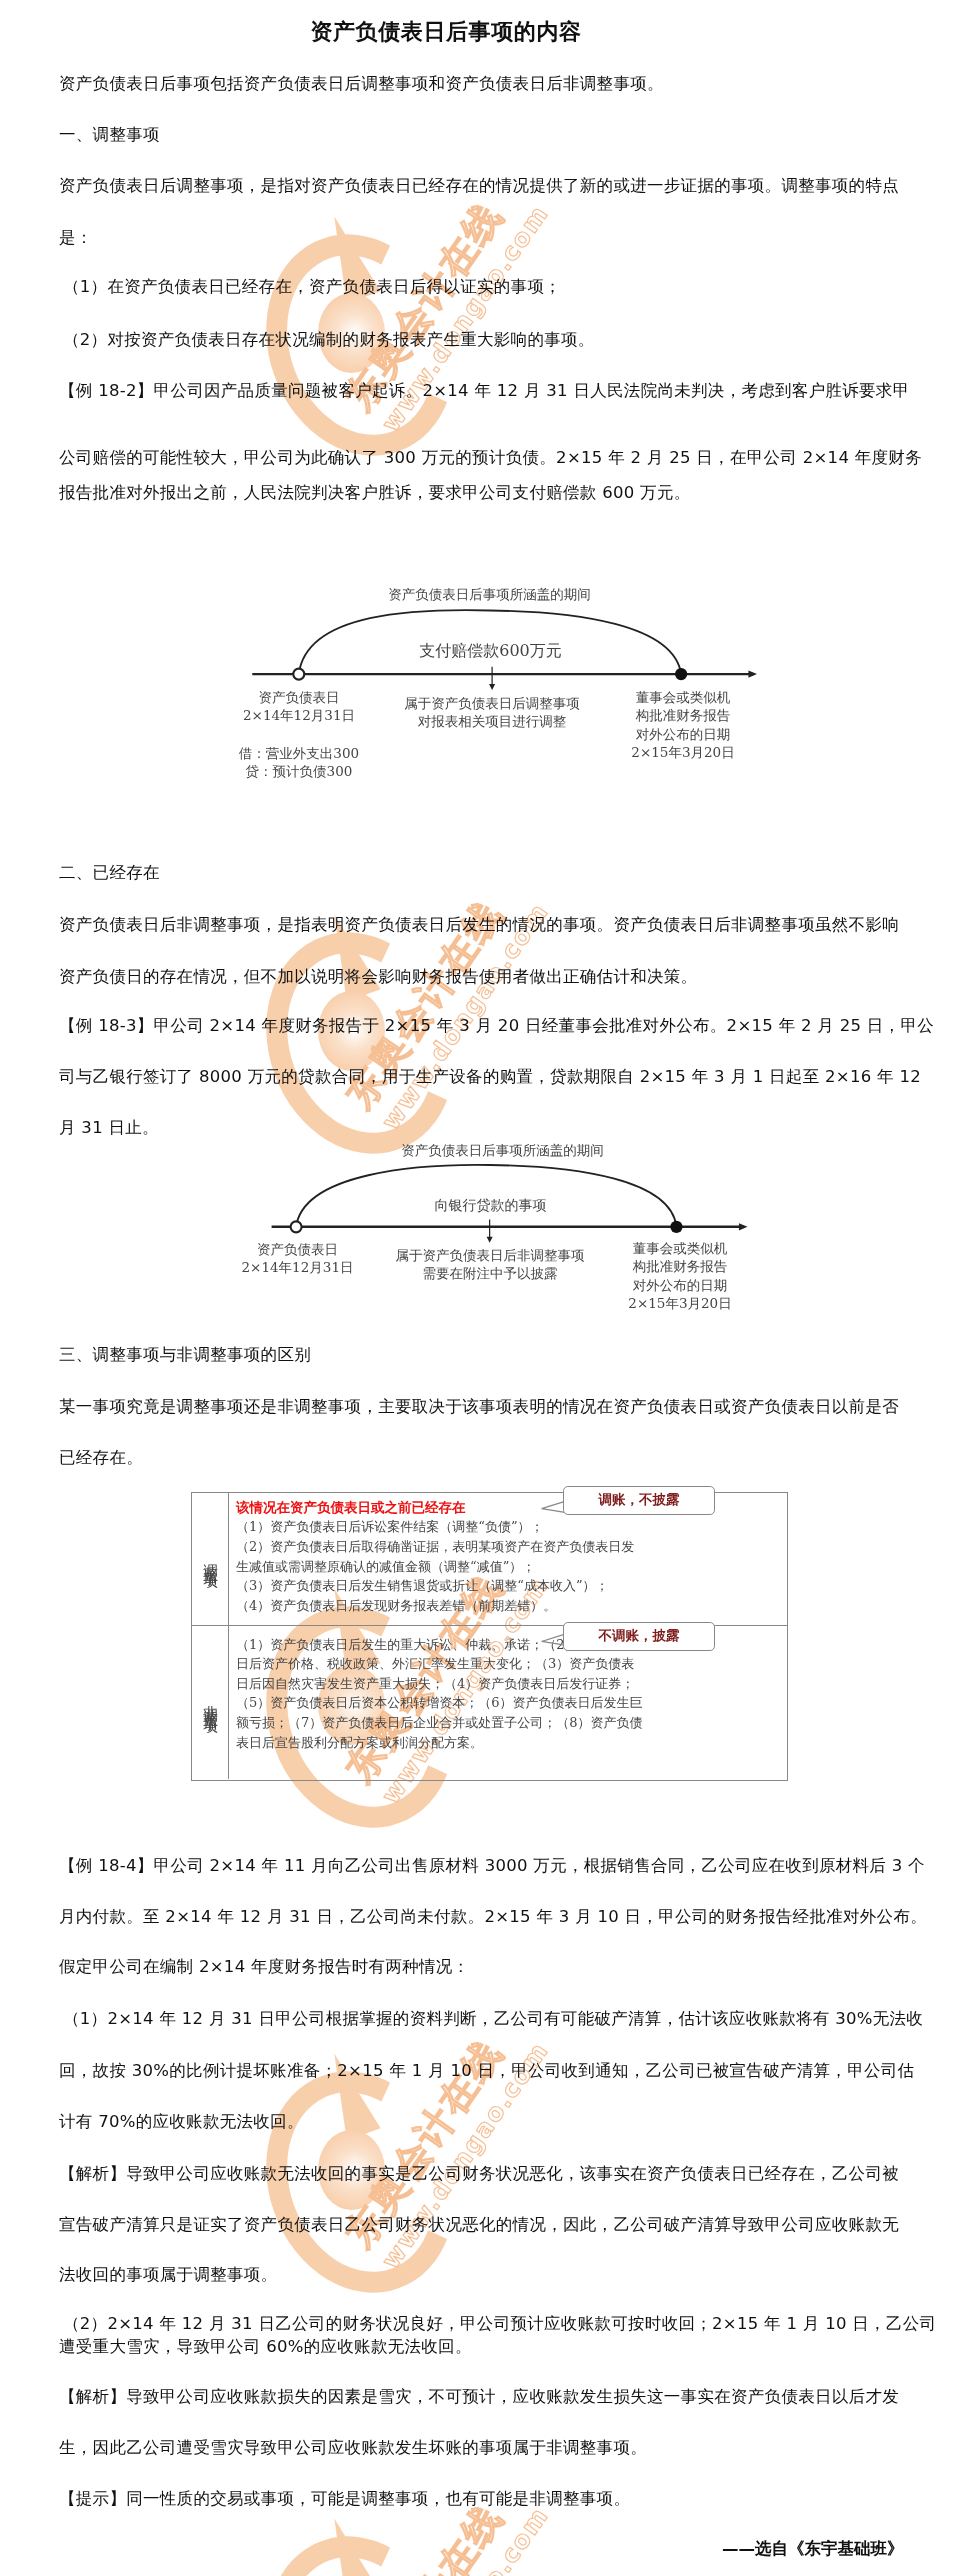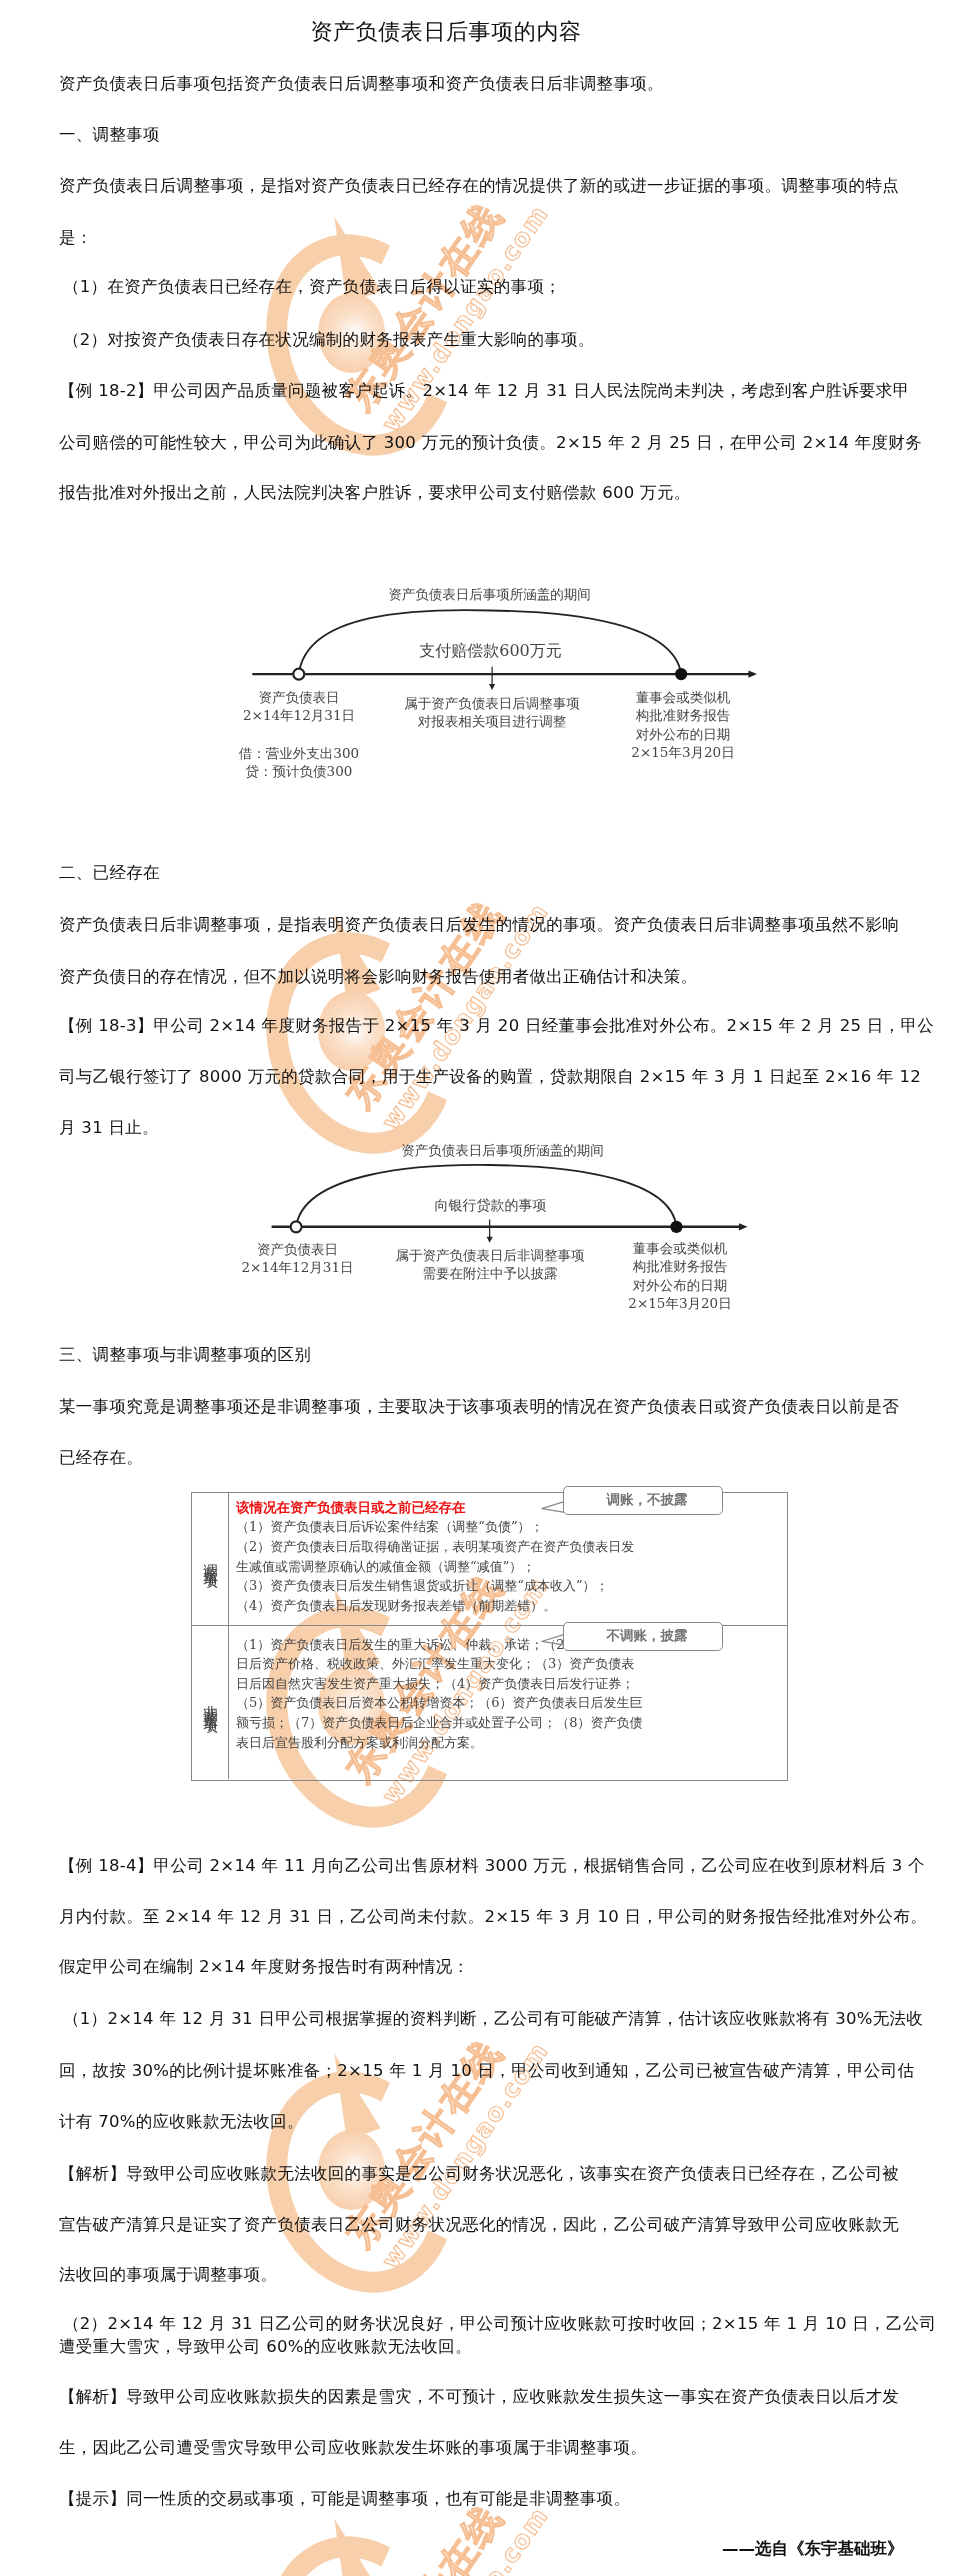--- a/index.html
+++ b/index.html
@@ -1,21 +1,21 @@
 <!DOCTYPE html>
 <html style="font-size:9.8px"><head>
 <meta charset="utf-8">
 <style>
   html, body { margin: 0; padding: 0; background: #ffffff; }
   body { width: 972px; height: 2576px; position: relative; overflow: hidden;
          font-family: "DejaVu Sans", "Liberation Sans", sans-serif; color: #111; }
   .line { position: absolute; left: 59px; font-size: 16.5px; line-height: 21px; white-space: nowrap; letter-spacing: 0.3px; }
   .indent { left: 63px; }
   .title { position: absolute; left: 0; width: 892px; top: 18.4px; text-align: center;
-           font-size: 22px; font-weight: normal; line-height: 27px; letter-spacing: 0.6px; }
+           font-size: 22px; font-weight: bold; line-height: 27px; letter-spacing: 0.6px; }
   .sig { position: absolute; left: 722px; top: 2538px; font-size: 16.5px; font-weight: bold; white-space: nowrap; }
 
   
   .wm { position: absolute; width: 429px; height: 429px; pointer-events: none; opacity: 0.55; }
   .wm .ring { position: absolute; left: 67px; top: 159px; width: 141px; height: 184px;
               border-radius: 50%; border: 21px solid #f4a868; border-right-color: transparent;
               transform: rotate(-20deg); }
   .wm .ball { position: absolute; left: 116px; top: 220px; width: 67px; height: 80px; border-radius: 50%;
               background: radial-gradient(circle at 55% 50%, #ffffff 0%, #f8c9a0 35%, #f4a868 75%); }
   .wm .tip { position: absolute; left: 129px; top: 141px; width: 0; height: 0;
@@ -35,22 +35,22 @@
   
   .cmp-table { position: absolute; left: 191px; top: 1492px; width: 597px; height: 289px;
                border: 1.2px solid #888; box-sizing: border-box; font-family: "DejaVu Serif", "Liberation Serif", serif; color: #333; padding-left: 8px; }
   .cmp-row { position: absolute; left: 0; width: 100%; }
   .cmp-label { position: absolute; left: 0; top: 0; width: 36px; height: 100%; border-right: 1.2px solid #888;
                display: flex; align-items: center; justify-content: center; }
   .cmp-label span { writing-mode: vertical-rl; font-size: 14.7px; letter-spacing: 3.7px; color: #444; }
   .cmp-body { position: absolute; left: 44px; right: 4.9px; top: 4.9px; font-size: 13px; line-height: 19.6px; color: #444; }
   .cmp-head { color: #e11; font-weight: bold; font-size: 13.5px; }
   .callout { position: absolute; height: 27px; border: 1.2px solid #888; border-radius: 4.9px; background: #fff;
-             color: #737373; font-weight: bold; font-size: 13.5px; line-height: 24.5px; text-align: center;
-             font-family: "DejaVu Serif", "Liberation Serif", serif; padding-left: 8px; }
+             color: #7f1d1d; font-weight: bold; font-size: 13.5px; line-height: 24.5px; text-align: center;
+             font-family: "DejaVu Serif", "Liberation Serif", serif; }
 </style>
 </head>
 <body>
 
 <div class="wm" style="left:202px; top:73px;">
   <div class="tip"></div>
     <div class="ring"></div>
     <div class="ball"></div>
   <div class="txt" style="left:132px; top:318px;">
       <div class="cn">东奥会计在线</div>
@@ -96,21 +96,21 @@
 <div class="title">资产负债表日后事项的内容</div>
 
 <div class="line" style="top:73px;">资产负债表日后事项包括资产负债表日后调整事项和资产负债表日后非调整事项。</div>
 
 <div class="line" style="top:124px;">一、调整事项</div>
 <div class="line" style="top:175px;">资产负债表日后调整事项，是指对资产负债表日已经存在的情况提供了新的或进一步证据的事项。调整事项的特点</div>
 <div class="line" style="top:227px;">是：</div>
 <div class="line indent" style="top:276px;">（1）在资产负债表日已经存在，资产负债表日后得以证实的事项；</div>
 <div class="line indent" style="top:329px;">（2）对按资产负债表日存在状况编制的财务报表产生重大影响的事项。</div>
 <div class="line" style="top:380px;">【例 18-2】甲公司因产品质量问题被客户起诉。2×14 年 12 月 31 日人民法院尚未判决，考虑到客户胜诉要求甲</div>
-<div class="line" style="top:432px;">公司赔偿的可能性较大，甲公司为此确认了 300 万元的预计负债。2×15 年 2 月 25 日，在甲公司 2×14 年度财务</div>
+<div class="line" style="top:447px;">公司赔偿的可能性较大，甲公司为此确认了 300 万元的预计负债。2×15 年 2 月 25 日，在甲公司 2×14 年度财务</div>
 <div class="line" style="top:482px;">报告批准对外报出之前，人民法院判决客户胜诉，要求甲公司支付赔偿款 600 万元。</div>
 
 <div class="diagram" style="top:575px; height:208px;">
   <svg width="539" height="208" viewBox="0 0 880 340">
     <path d="M107 162 C 120 60, 300 55, 420 58 C 560 60, 720 80, 732 162" fill="none" stroke="#222" stroke-width="3"></path>
     <line x1="31" y1="162" x2="850" y2="162" stroke="#222" stroke-width="4"></line>
     <polygon points="856,162 842,156 842,168" fill="#222"></polygon>
     <circle cx="107" cy="162" r="9" fill="#fff" stroke="#222" stroke-width="3.5"></circle>
     <circle cx="732" cy="162" r="10" fill="#111"></circle>
     <line x1="423" y1="150" x2="423" y2="180" stroke="#222" stroke-width="2"></line>

